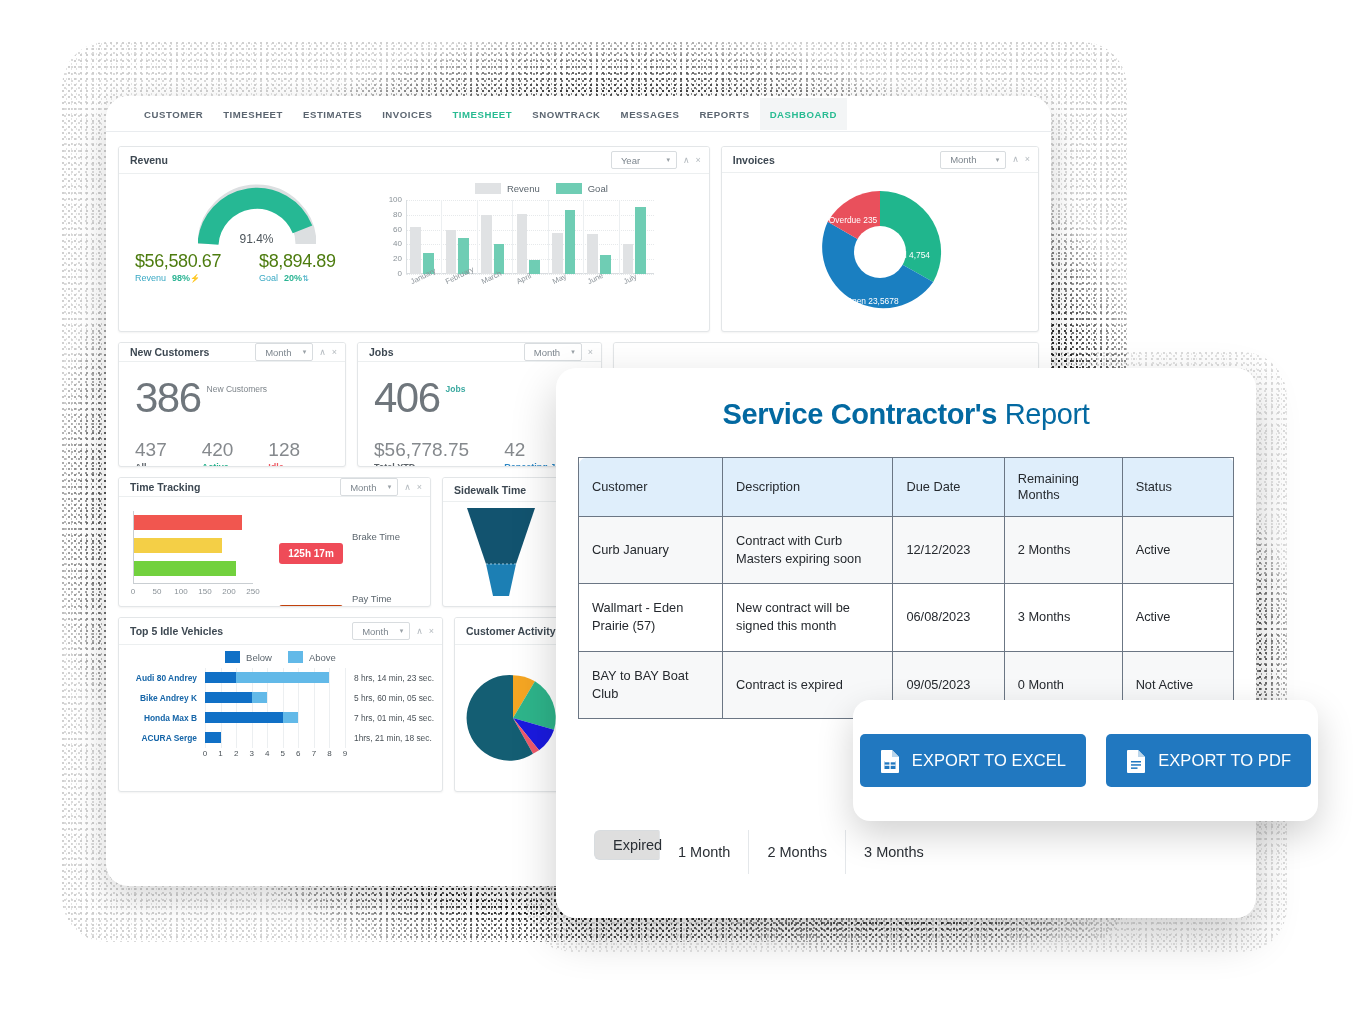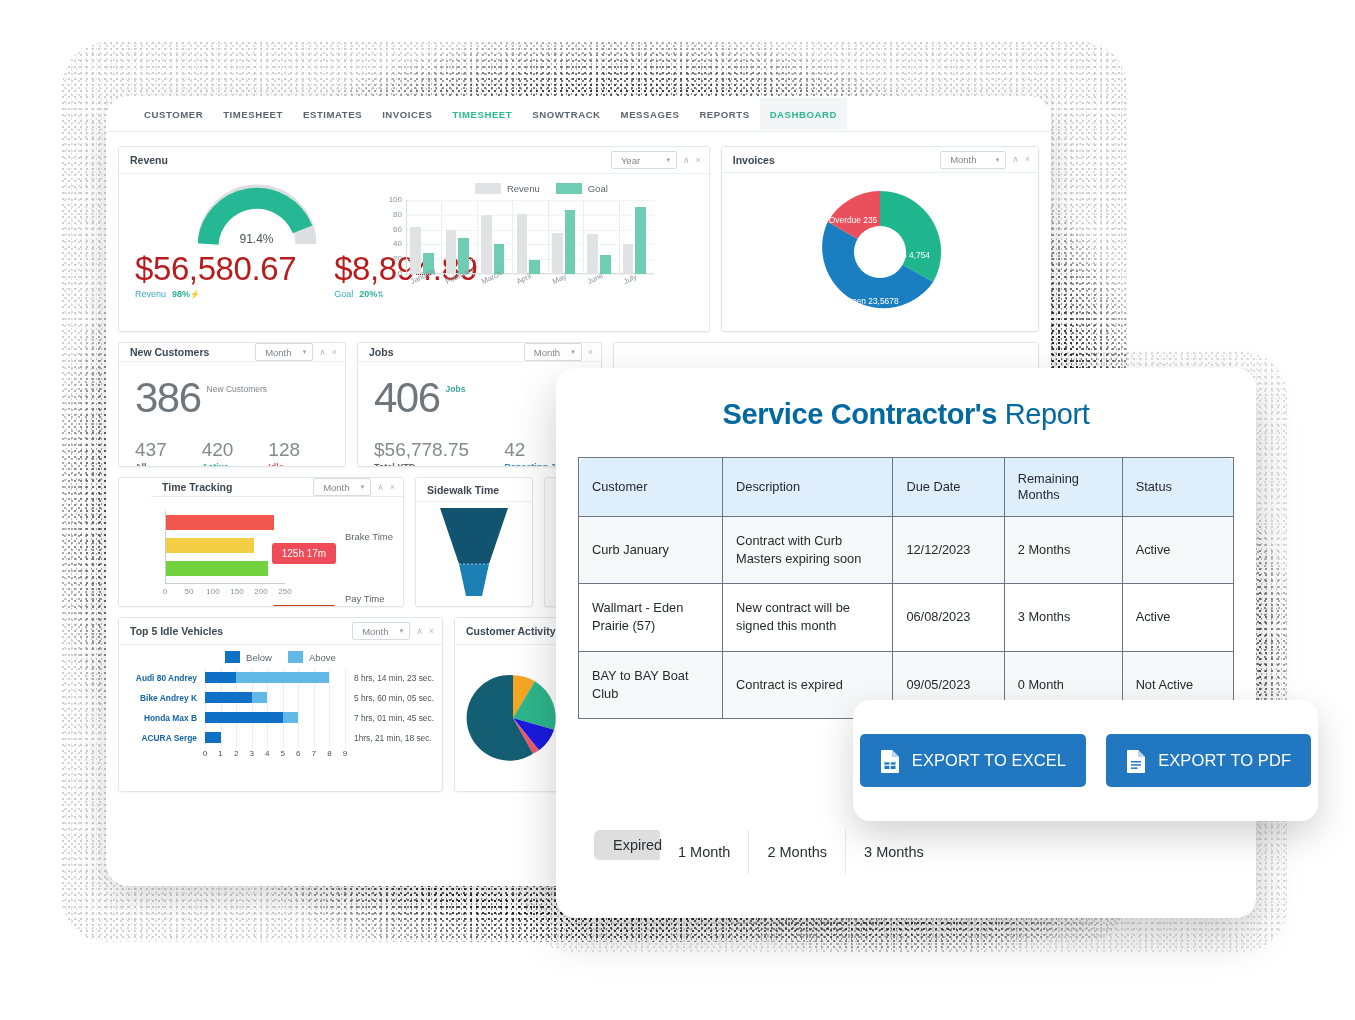--- a/index.html
+++ b/index.html
@@ -80,21 +80,21 @@
   .sel .caret {
     position: absolute; right: 6px; top: 50%; transform: translateY(-50%);
     font-size: 7px; color: #9aa1a7;
   }
   .ic { font-size: 9px; color: #b4babf; line-height: 1; cursor: pointer; }
   .w-body { flex: 1; padding: 8px 10px; position: relative; }
 
   
   .gauge-wrap { display: flex; flex-direction: column; align-items: center; }
   .kpi-row { display: flex; gap: 38px; margin-top: 6px; padding-left: 6px; }
-  .kpi-big { font-size: 33px; color: #b91c1c; font-weight: 400; letter-spacing: -.4px; line-height: 1.05; }
+  .kpi-big { font-size: 18px; color: #4d7c0f; font-weight: 400; letter-spacing: -.4px; line-height: 1.05; }
   .kpi-sub { font-size: 9px; margin-top: 2px; }
   .kpi-lbl { color: #3aa9c4; }
   .kpi-pct { color: #2bb493; font-weight: 700; margin-left: 6px; }
 
   
   .legend { display: flex; justify-content: center; gap: 16px; font-size: 9.5px; color: #5c666e; align-items: center; }
   .legend .sw { display: inline-block; width: 26px; height: 11px; margin-right: 6px; vertical-align: middle; }
   .legend span.tx { vertical-align: middle; }
 
   
@@ -120,21 +120,21 @@
 
   
   .tt-body { display: flex; gap: 10px; }
   .tt-chart { position: relative; width: 140px; }
   .tt-bar { position: absolute; height: 15px; left: 4px; }
   .tt-tick { position: absolute; font-size: 8px; color: #8a9298; }
   .tt-pills { display: flex; flex-direction: column; gap: 7px; padding-top: 4px; }
   .tt-pillrow { display: flex; align-items: center; gap: 9px; }
   .pill {
     width: 64px; height: 21px; border-radius: 3px; color: #fff;
-    font-size: 10px; font-weight: 400; display: flex; align-items: center; justify-content: center; margin-top: 34px;
+    font-size: 10px; font-weight: 700; display: flex; align-items: center; justify-content: center; margin-top: 34px;
   }
   .pill-lbl { font-size: 9.5px; color: #5c666e; white-space: nowrap; }
 
   
   .iv-row { display: flex; align-items: center; height: 20px; font-size: 8.4px; }
   .iv-name { width: 78px; text-align: right; padding-right: 8px; color: #1565a8; font-weight: 700; white-space: nowrap; }
   .iv-track { position: relative; width: 140px; height: 100%; }
   .iv-seg { position: absolute; top: 4px; height: 11px; }
   .iv-time { padding-left: 9px; color: #4a5258; white-space: nowrap; }
   .iv-axis { position: relative; height: 12px; margin-left: 78px; width: 140px; }
@@ -408,21 +408,21 @@
         </div>
 
         <div class="widget" style="flex:1;height:125px;background:#fbfbfc;">
           <div class="w-head"></div>
           <div class="w-body"></div>
         </div>
       </div>
 
       <div class="row">
 
-        <div class="widget" style="width:286px;height:130px;padding-left:32px;">
+        <div class="widget" style="width:313px;height:130px;">
           <div class="w-head">
             <div class="w-title">Time Tracking</div>
             <div class="w-ctrls">
               <div class="sel" style="width:58px;">
                 <span>Month</span>
                 <span class="caret">▾</span>
               </div>
               <span class="ic">∧</span>
               <span class="ic">×</span>
             </div>

